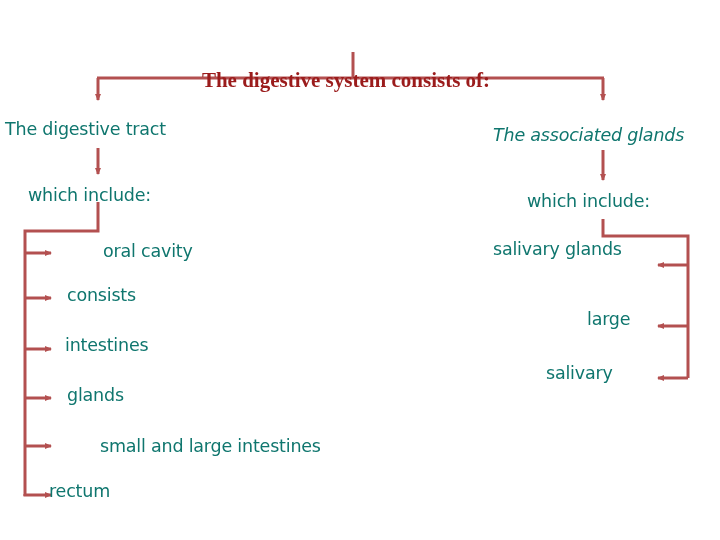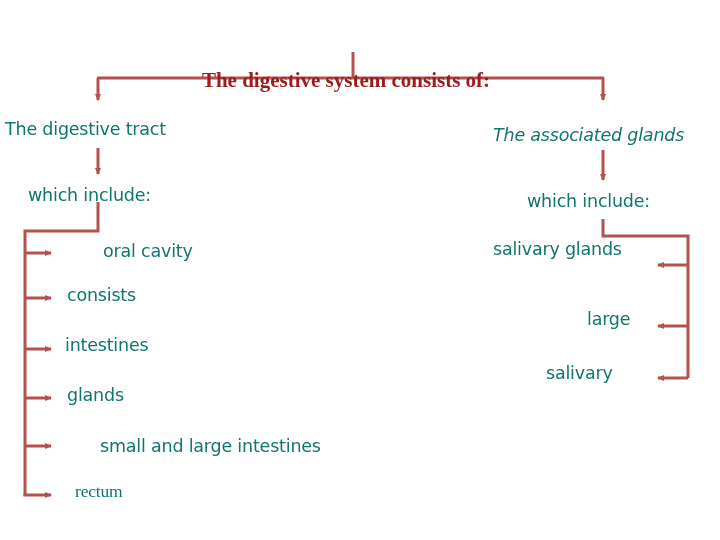--- a/index.html
+++ b/index.html
@@ -55,19 +55,19 @@
 
 <div class="title"><span>The digestive system consists of:</span></div>
 
 <div class="lbl" style="left:5px; top:119px;">The digestive tract</div>
 <div class="lbl" style="left:28px; top:185px;">which include:</div>
 <div class="lbl" style="left:62px; top:241px;margin-left:41px;">oral cavity</div>
 <div class="lbl" style="left:67px; top:285px;">consists</div>
 <div class="lbl" style="left:65px; top:335px;">intestines</div>
 <div class="lbl" style="left:67px; top:385px;">glands</div>
 <div class="lbl" style="left:65px; top:436px;margin-left:35px;">small and large intestines</div>
-<div class="lbl" style="left:75px; top:481px;font-family:Liberation Serif, serif;">rectum</div>
+<div class="lbl" style="left:49px; top:481px;">rectum</div>
 
 <div class="lbl" style="left:493px; top:125px;font-style:italic;">The associated glands</div>
 <div class="lbl" style="left:527px; top:191px;">which include:</div>
 <div class="lbl" style="left:493px; top:239px;">salivary glands</div>
 <div class="lbl" style="left:587px; top:309px;">large</div>
 <div class="lbl" style="left:546px; top:363px;">salivary</div>
 
 </body></html>

